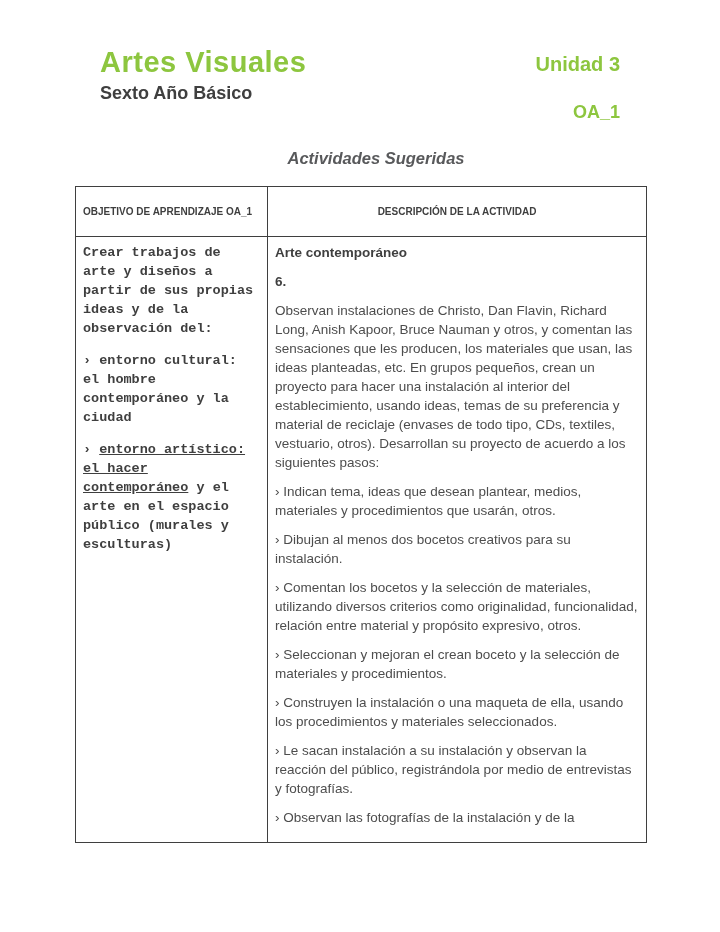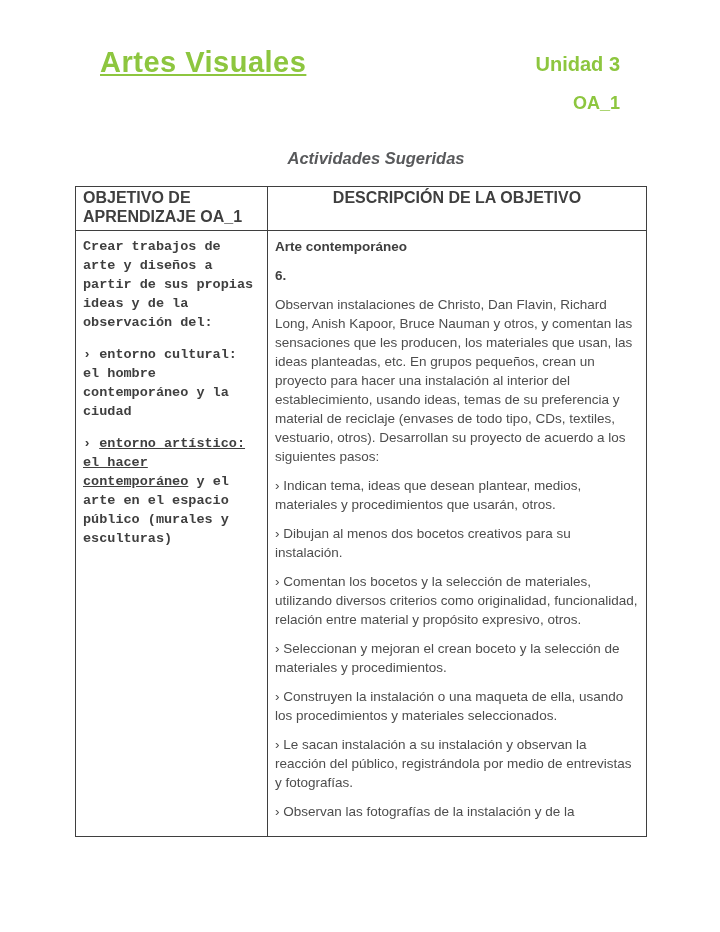--- a/index.html
+++ b/index.html
@@ -9,33 +9,33 @@
     --bold-text:#3F3F3F;
     --border:#3F3F3F;
   }
   *{box-sizing:border-box;margin:0;padding:0;}
   html,body{background:#fff;}
   body{
     width:720px;height:932px;position:relative;overflow:hidden;
     font-family:"Liberation Sans", sans-serif;
   }
   .doc-header{position:absolute;top:46px;left:100px;right:100px;display:flex;justify-content:space-between;}
-  .doc-title{font-size:29px;font-weight:bold;color:var(--accent-green);line-height:33px;letter-spacing:0.5px;text-decoration:underline;}
+  .doc-title{font-size:29px;font-weight:bold;color:var(--accent-green);line-height:33px;letter-spacing:0.5px;}
   .doc-subtitle{font-size:18px;font-weight:bold;color:var(--bold-text);line-height:22px;margin-top:3px;}
   .header-right{text-align:right;padding-top:8px;}
   .unit-label{font-size:20px;font-weight:bold;color:var(--accent-green);line-height:20px;}
-  .oa-label{font-size:18px;font-weight:bold;color:var(--accent-green);line-height:20px;margin-top:19px;}
+  .oa-label{font-size:18px;font-weight:bold;color:var(--accent-green);line-height:20px;margin-top:28px;}
   .page-heading{
     position:absolute;top:149px;left:16px;width:720px;text-align:center;
     font-size:16.5px;font-weight:bold;color:var(--heading-gray);font-style:italic;
   }
   .table-wrap{position:absolute;top:186px;left:75px;}
   table{border-collapse:collapse;table-layout:fixed;width:571px;}
   th,td{border:1.5px solid var(--border);vertical-align:top;}
-  th{font-size:16px;color:var(--bold-text);padding:1px 7px;height:44px;line-height:19px;}
+  th{font-size:10px;color:var(--bold-text);padding:15px 7px;height:44px;line-height:19px;}
   th.col-objective{width:192px;text-align:left;}
   th.col-description{width:379px;text-align:center;}
   td{height:606px;}
   .cell-inner{padding:6px 7px;height:600px;overflow:hidden;}
   .objective-cell p{
     font-size:13.5px;font-weight:bold;color:var(--bold-text);
     line-height:19px;margin-bottom:13px;font-family:Liberation Mono, monospace;
   }
   .activity-cell p{
     font-size:13.5px;color:var(--body-text);
@@ -43,35 +43,36 @@
   }
   .activity-cell p.bold{font-weight:bold;color:var(--bold-text);}
   .u{text-decoration:underline;}
 </style>
 </head>
 <body>
 
 <div class="doc-header">
   <div>
     <div class="doc-title">Artes Visuales</div>
+    <div class="doc-subtitle">Sexto Año Básico</div>
   </div>
   <div class="header-right">
     <div class="unit-label">Unidad 3</div>
     <div class="oa-label">OA_1</div>
   </div>
 </div>
 
 <div class="page-heading">Actividades Sugeridas</div>
 
 <div class="table-wrap">
   <table>
     <thead>
       <tr>
         <th class="col-objective">OBJETIVO DE APRENDIZAJE OA_1</th>
-        <th class="col-description">DESCRIPCIÓN DE LA OBJETIVO</th>
+        <th class="col-description">DESCRIPCIÓN DE LA ACTIVIDAD</th>
       </tr>
     </thead>
     <tbody>
       <tr>
         <td class="objective-cell">
           <div class="cell-inner">
             <p>Crear trabajos de arte y diseños a partir de sus propias ideas y de la observación del:</p>
             <p><span>› </span><span class="u"></span><span>entorno cultural: el hombre contemporáneo y la ciudad</span></p>
             <p><span>› </span><span class="u">entorno artístico: el hacer contemporáneo</span><span> y el arte en el espacio público (murales y esculturas)</span></p>
           </div>

